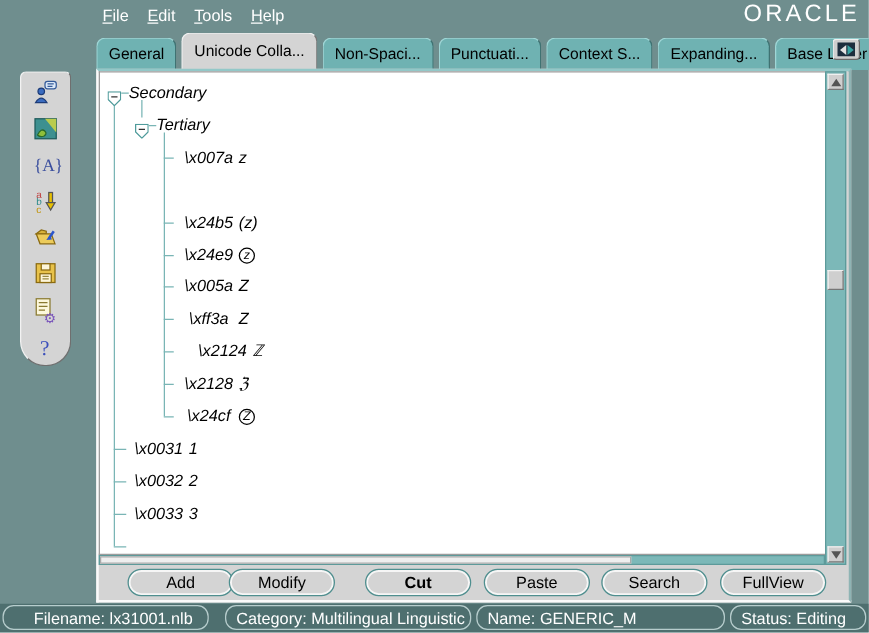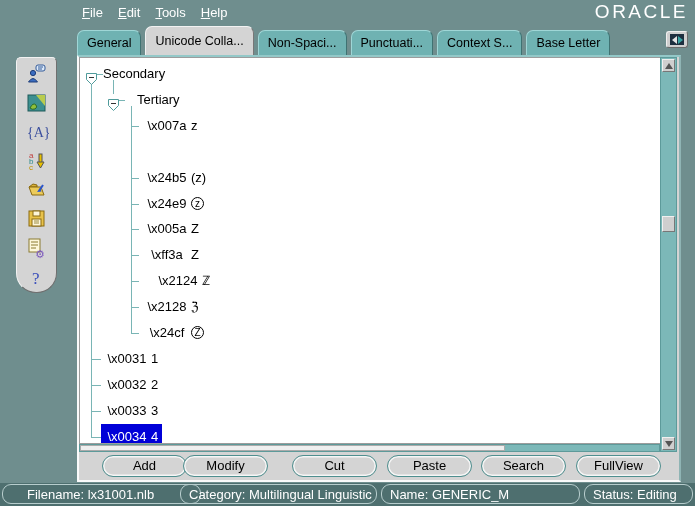--- a/index.html
+++ b/index.html
@@ -47,21 +47,21 @@
     background:#d4d4d4;
     border-top:2px solid #93c8c8; border-left:2px solid #fafafa;
     border-bottom:2px solid #fafafa; border-right:2px solid #8fb4b4;
   }
   .tree-white { position:absolute; left:0; top:0; width:581px; height:387px; background:#fff; border:1px solid #9c9c9c; border-right:none; overflow:hidden; }
   .tree-content { position:absolute; left:1px; top:1px; width:578px; height:384px; }
   .tline { position:absolute; width:1px; background:#79b5b5; }
   .tree-row { position:absolute; left:0; width:100%; height:26px; line-height:26px; white-space:nowrap; cursor:default; }
   .tree-row .tick { position:absolute; height:1px; background:#79b5b5; top:13px; }
   .toggle { position:absolute; top:7px; width:11px; height:12px; cursor:default; }
-  .tlabel { position:absolute; top:0; height:26px; line-height:25px; padding:0 4px 0 2px; }
+  .tlabel { position:absolute; top:0; height:26px; line-height:25px; padding:0 4px 0 2px;font-style:italic; }
   .tlabel .hex { display:inline-block; min-width:48px;text-align:center; }
   .tlabel.selected { background:#0000d8; color:#fff; }
   .circled { display:inline-block; width:13px; height:13px; line-height:12px; border:1px solid #000; border-radius:50%; text-align:center; font-size:10px; vertical-align:1px; }
   
   .vscroll { position:absolute; left:581px; top:0; width:17px; height:395px; background:#7cb8b8; border:1px solid #5d9a9a; }
   .sb-btn { position:absolute; left:1px; width:13px; height:13px; background:#cfcfcf; border:1px solid; border-color:#f0f0f0 #777 #777 #f0f0f0; display:flex; align-items:center; justify-content:center; cursor:default; }
   .arr-up { width:0; height:0; border-left:4px solid transparent; border-right:4px solid transparent; border-bottom:6px solid #555; }
   .arr-dn { width:0; height:0; border-left:4px solid transparent; border-right:4px solid transparent; border-top:6px solid #555; }
   .vthumb { position:absolute; left:1px; top:158px; width:13px; height:16px; background:#cfcfcf; border:1px solid; border-color:#f0f0f0 #777 #777 #f0f0f0; cursor:default; }
   .hscroll { position:absolute; left:0; top:387px; width:581px; height:8px; background:#7cb8b8; border:1px solid #5d9a9a; }
@@ -94,20 +94,21 @@
     </div>
   <div class="logo">ORACLE</div>
 </div>
 
 <div class="tabs" id="tabs">
     <div class="tab">General</div>
     <div class="tab active">Unicode Colla...</div>
     <div class="tab">Non-Spaci...</div>
     <div class="tab">Punctuati...</div>
     <div class="tab">Context S...</div>
+    <div class="tab">Expanding...</div>
     <div class="tab">Base Letter</div>
   </div>
 <div class="tab-scroll">
   <span class="inner">
       <span class="tri-l"></span>
       <span class="tri-r"></span>
     </span>
 </div>
 
 <div class="toolbar" id="toolbar">
@@ -187,21 +188,21 @@
             </svg></span>
           <span class="tick" style="left: 16px; width: 6px;"></span>
           <span class="tlabel" style="left: 20px;"><span>Secondary</span></span>
         </div>
         <div class="tree-row" style="top: 27.9px;">
           <span class="toggle" style="left: 27px;"><svg width="11" height="12">
               <path d="M0.5 0.5 h10 v6 l-5 5 l-5 -5 z" fill="#ffffff" stroke="#4f9b9b"></path>
               <line x1="3" y1="4.5" x2="8" y2="4.5" stroke="#333"></line>
             </svg></span>
           <span class="tick" style="left: 38px; width: 6px;"></span>
-          <span class="tlabel" style="left: 54px;"><span>Tertiary</span></span>
+          <span class="tlabel" style="left: 42px;"><span>Tertiary</span></span>
         </div>
         <div class="tree-row" style="top: 53.8px;">
           <span class="tick" style="left: 50px; width: 8px;"></span>
           <span class="tlabel" style="left: 60px;"><span class="hex">\x007a</span><span>z</span></span>
         </div>
         <div class="tree-row" style="top: 105.6px;">
           <span class="tick" style="left: 50px; width: 8px;"></span>
           <span class="tlabel" style="left: 60px;"><span class="hex">\x24b5</span><span>(z)</span></span>
         </div>
         <div class="tree-row" style="top: 131.5px;">
@@ -235,44 +236,43 @@
         <div class="tree-row" style="top: 312.8px;">
           <span class="tick" style="left: 10px; width: 10px;"></span>
           <span class="tlabel" style="left: 20px;"><span class="hex">\x0032</span><span>2</span></span>
         </div>
         <div class="tree-row" style="top: 338.7px;">
           <span class="tick" style="left: 10px; width: 10px;"></span>
           <span class="tlabel" style="left: 20px;"><span class="hex">\x0033</span><span>3</span></span>
         </div>
         <div class="tree-row" style="top: 364.6px;">
           <span class="tick" style="left: 10px; width: 10px;"></span>
-          <span class="tlabel selected" style="left: 20px;"><span class="hex">\x0034</span><span>4</span></span>
         </div>
       </div>
   </div>
   <div class="vscroll">
     <div class="sb-btn" style="top:1px;">
         <span class="arr-up"></span>
       </div>
     <div class="vthumb"></div>
     <div class="sb-btn" style="bottom:1px;">
         <span class="arr-dn"></span>
       </div>
   </div>
   <div class="hscroll">
     <div class="hthumb"></div>
   </div>
   <div class="btn-row" id="btn-row">
       <div class="pill-btn" style="left: 23px;">Add</div>
       <div class="pill-btn" style="left: 104px;">Modify</div>
-      <div class="pill-btn" style="left: 213px;">Cut</div>
+      <div class="pill-btn" style="left: 213px; font-weight: bold;">Cut</div>
       <div class="pill-btn" style="left: 308px;">Paste</div>
       <div class="pill-btn" style="left: 402px;">Search</div>
       <div class="pill-btn" style="left: 497px; text-align: center;">FullView</div>
     </div>
 </div>
 
 <div class="statusbar" id="statusbar">
-    <div class="status-seg" style="left: 2px; width: 199px; padding-left: 24px;">Filename: lx31001.nlb</div>
+    <div class="status-seg" style="left: 2px; width: 165px; padding-left: 24px;">Filename: lx31001.nlb</div>
     <div class="status-seg" style="left: 180px; width: 197px;">Category: Multilingual Linguistic ...</div>
     <div class="status-seg" style="left: 381px; width: 199px;">Name: GENERIC_M</div>
     <div class="status-seg" style="left: 584px; width: 109px;">Status: Editing</div>
   </div>
 
 </body></html>

